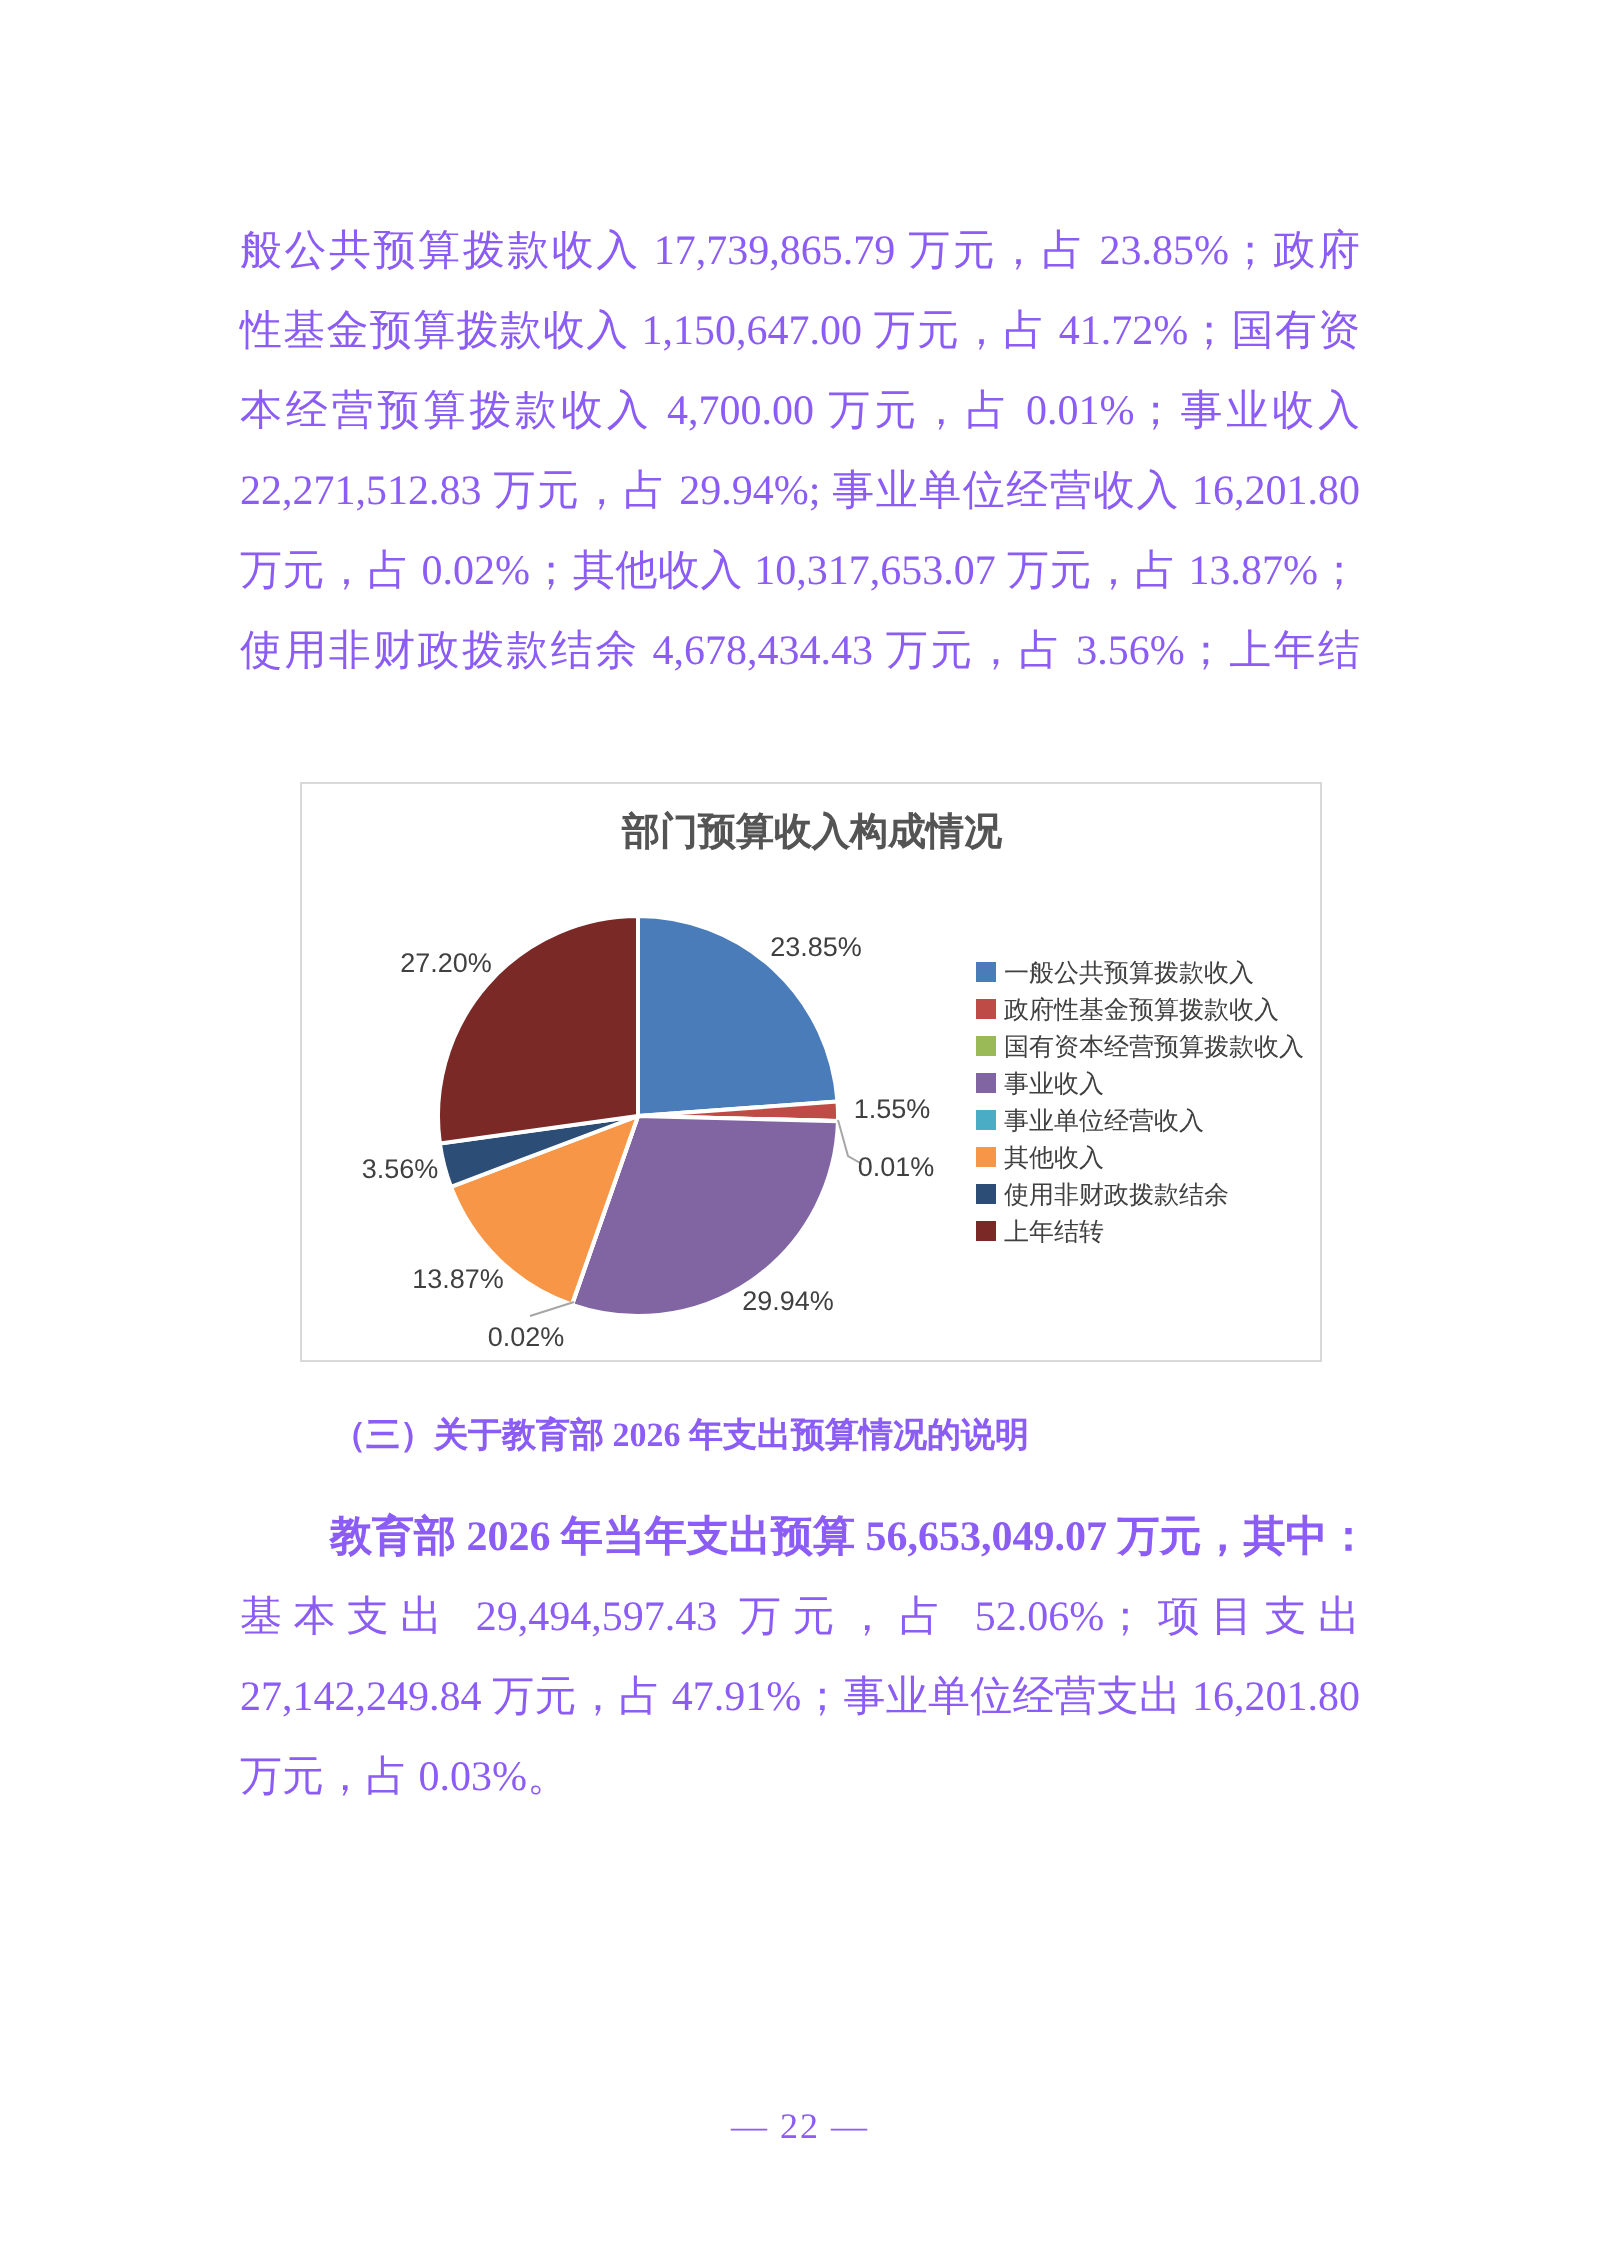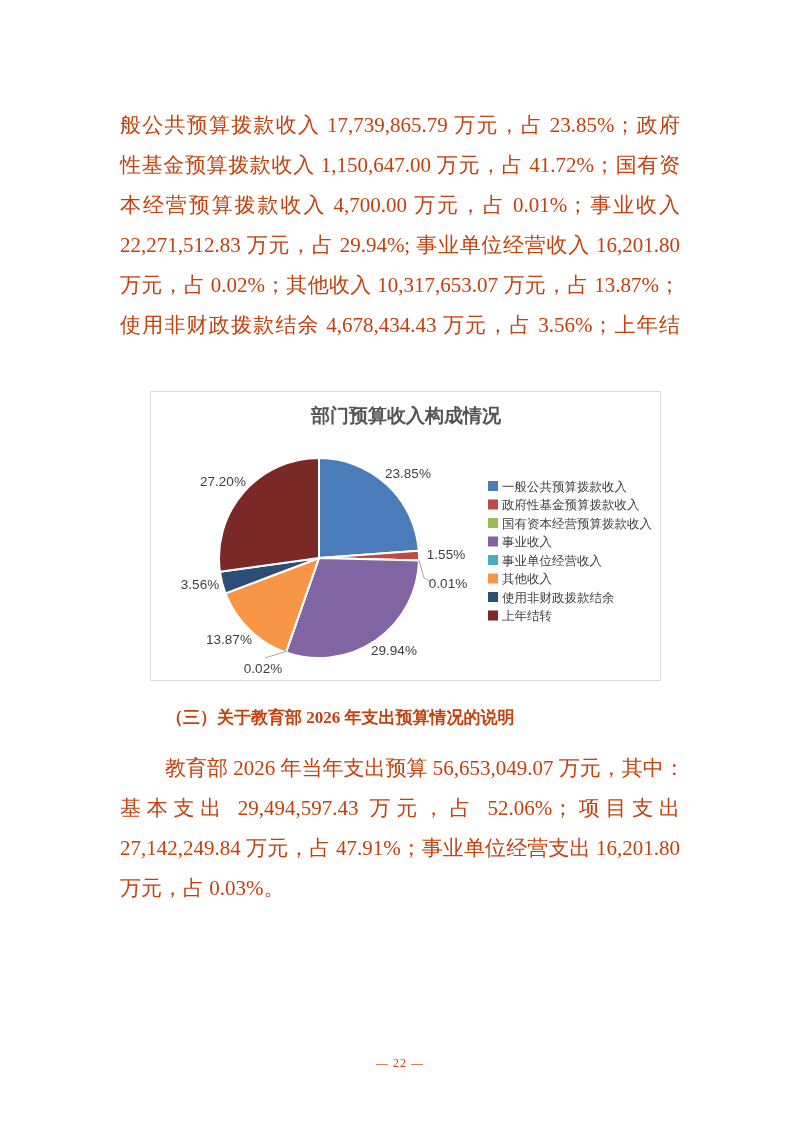--- a/index.html
+++ b/index.html
@@ -1,40 +1,40 @@
 <!DOCTYPE html>
 <html lang="zh"><head>
 <meta charset="utf-8">
 <style>
   html,body { margin:0; padding:0; background:#ffffff; }
   .page {
     position:relative; width:800px; height:1131px; margin:0 auto;
     background:#ffffff; overflow:hidden;
-    font-family:"Liberation Serif","DejaVu Serif",serif; color:#c2410c;
+    font-family:"Liberation Serif","DejaVu Serif",serif; color:#8b5cf6;
   }
   .textblock { position:absolute; left:120px; width:560px; }
   .line {
     font-size:21px; line-height:40px; white-space:nowrap;
     text-align:justify; text-align-last:justify;
   }
   .line.last { text-align-last:left; }
-  .line.indent { text-indent:45px; }
+  .line.indent { text-indent:45px;font-weight:bold; }
   .heading {
     position:absolute; left:120px; width:560px; top:698px;
     font-size:17px; line-height:40px; font-weight:bold; white-space:nowrap;
     text-indent:46px;
   }
   .chart-frame {
     position:absolute; left:150px; top:391px; width:511px; height:290px;
     background:#ffffff; border:1px solid #d9d9d9; box-sizing:border-box;
   }
   .chart-frame svg { display:block; }
   .footer {
     position:absolute; left:0; top:1043px; width:800px;
-    font-size:12px; line-height:40px; text-align:center; letter-spacing:1px;
+    font-size:18px; line-height:40px; text-align:center; letter-spacing:1px;
   }
 </style>
 </head>
 <body>
 
 <div class="page">
 
   <div class="textblock" style="top:105px;">
     <div class="line">般公共预算拨款收入 17,739,865.79 万元，占 23.85%；政府</div>
     <div class="line">性基金预算拨款收入 1,150,647.00 万元，占 41.72%；国有资</div>

